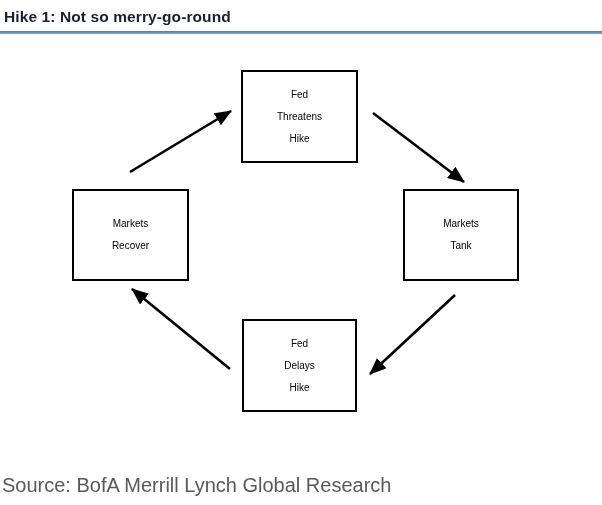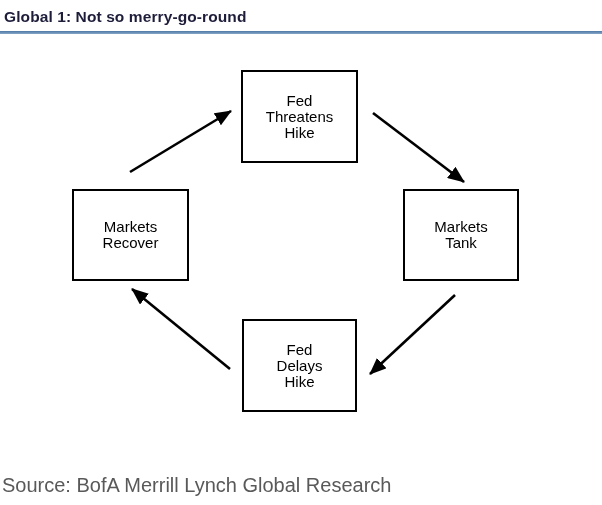--- a/index.html
+++ b/index.html
@@ -31,41 +31,41 @@
   }
 
   .node-box {
     position: absolute;
     border: 2px solid #000000;
     background: #ffffff;
     display: flex; align-items: center; justify-content: center;
     text-align: center;
   }
   .node-box .node-label {
-    font-size: 15px; line-height: 16px;
+    font-size: 10px; line-height: 22px;
     color: #000000;
     white-space: pre-line;
   }
   #node-top    { left: 241px; top: 70px;  width: 117px; height: 93px; }
   #node-right  { left: 403px; top: 189px; width: 116px; height: 92px; }
   #node-left   { left: 72px;  top: 189px; width: 117px; height: 92px; }
   #node-bottom { left: 242px; top: 319px; width: 115px; height: 93px; }
 
   .source-caption {
     position: absolute; left: 2px; top: 474px;
     font-size: 20px; color: #595959;
     white-space: nowrap;
   }
 </style>
 </head>
 <body>
 
 <div id="page">
 
-  <div class="chart-title">Global 1: Not so merry-go-round</div>
+  <div class="chart-title">Hike 1: Not so merry-go-round</div>
 
   <div class="title-rule"></div>
 
   <svg class="diagram-svg" viewBox="0 0 602 505">
     <defs>
       <marker id="arrowhead" markerUnits="userSpaceOnUse" markerWidth="18" markerHeight="14" refX="16" refY="7" orient="auto">
         <path d="M0,0 L17,7 L0,14 z" fill="#000000"></path>
       </marker>
     </defs>
     <line x1="130" y1="172" x2="231" y2="111" stroke="#000000" stroke-width="2.6" marker-end="url(#arrowhead)"></line>

